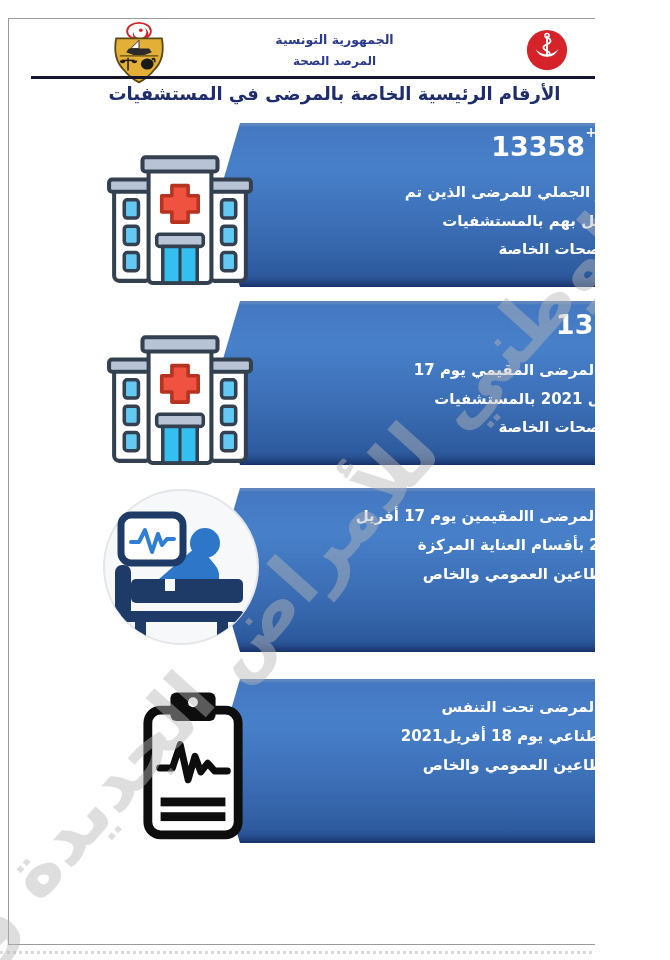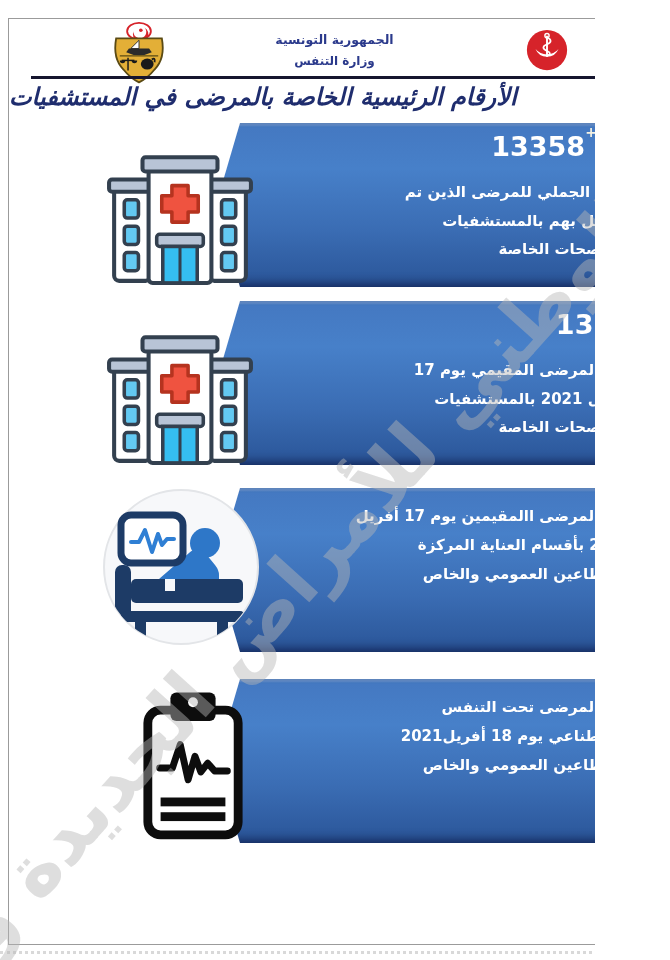--- a/index.html
+++ b/index.html
@@ -13,22 +13,22 @@
   }
   
   .coa{position:absolute;left:84px;top:3px;width:92px;height:64px;}
   .gov{position:absolute;top:13px;left:0;width:100%;text-align:center;
        color:var(--header_blue,#2b3a8c);font-weight:bold;}
   .gov .l1{font-size:12.5px;}
   .gov .l2{font-size:12px;margin-top:7px;}
   .mlogo{position:absolute;left:515px;top:8px;width:46px;height:46px;}
   .hdiv{position:absolute;top:57px;left:22px;width:612px;height:2.5px;background:#15152e;}
   .ptitle{
-    position:absolute;top:64px;left:0;width:100%;text-align:left;
-    font-size:24px;font-weight:bold;color:var(--navy,#1f2d6e);direction:rtl;font-style:italic;
+    position:absolute;top:64px;left:0;width:100%;text-align:center;
+    font-size:18px;font-weight:bold;color:var(--navy,#1f2d6e);direction:rtl;
   }
   
   .banner{
     position:absolute;left:207px;width:441px;height:164px;z-index:5;
     background:linear-gradient(180deg,var(--banner_top,#4478c1) 0%,#4780c9 28%,#3a6cb3 66%,var(--banner_bottom,#2a5598) 100%);
     border-radius:18px;
     clip-path:polygon(24px 0,100% 0,100% 100%,24px 100%,0 50%);
     box-shadow:inset 0 3px 2px rgba(255,255,255,.18),
                inset 0 -5px 9px rgba(0,0,40,.38),
                inset -3px 0 5px rgba(0,0,40,.22);
@@ -74,21 +74,21 @@
       <line x1="33" y1="39" x2="33" y2="53" stroke="#1a1a1a" stroke-width="1.6"></line>
       <line x1="26" y1="42" x2="40" y2="42" stroke="#1a1a1a" stroke-width="1.6"></line>
       <path d="M24 42 a3 3 0 0 0 6 0 z" fill="#1a1a1a"></path>
       <path d="M37 42 a3 3 0 0 0 6 0 z" fill="#1a1a1a"></path>
       <ellipse cx="54" cy="46" rx="7" ry="6" fill="#1a1a1a"></ellipse>
       <path d="M59 41 q4 -3 3 3" stroke="#1a1a1a" stroke-width="2" fill="none"></path>
     </svg>
 
     <div class="gov">
       <div class="l1" dir="rtl">الجمهورية التونسية</div>
-      <div class="l2" dir="rtl">وزارة التنفس</div>
+      <div class="l2" dir="rtl">المرصد الصحة</div>
     </div>
 
     <svg class="mlogo" viewBox="0 0 48 48">
       <circle cx="24" cy="24" r="21" fill="#d6232a"></circle>
       <path d="M12 23 a13 13 0 0 0 24 0 a15.5 15.5 0 0 1 -24 0 z" fill="#ffffff"></path>
       <line x1="24" y1="9" x2="24" y2="31" stroke="#ffffff" stroke-width="2"></line>
       <path d="M24 11 c5 2 5 5 0 7 c-5 2 -5 5 0 7 c4 1.5 4 4 0 5" stroke="#ffffff" stroke-width="1.8" fill="none"></path>
       <circle cx="24" cy="9" r="2.2" fill="none" stroke="#ffffff" stroke-width="1.5"></circle>
     </svg>
 

